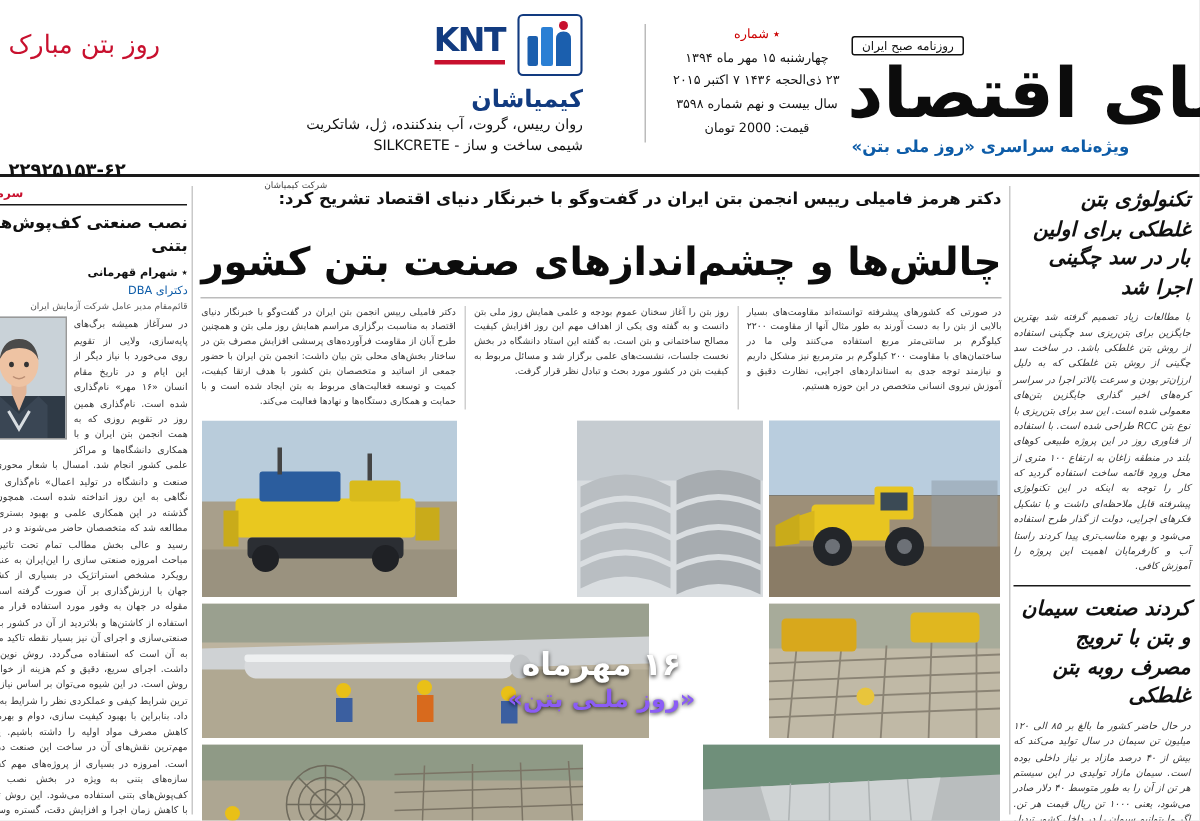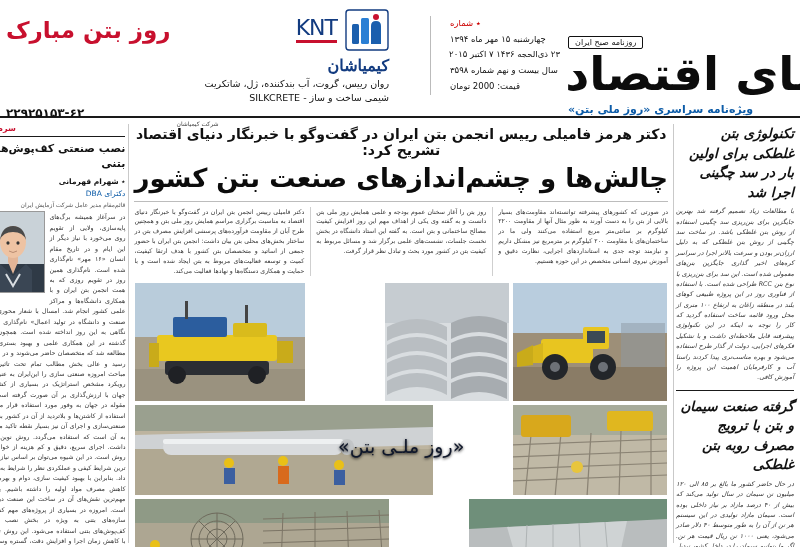--- a/index.html
+++ b/index.html
@@ -18,65 +18,65 @@
 
   
   .masthead{
     position:relative;
     height:118px;
     border-bottom:2px solid #1a1a1a;
     box-sizing:border-box;
   }
   
   .nameplate{
-    position:absolute;top:16px;right:0;width:232px;height:116px;
+    position:absolute;top:4px;right:0;width:232px;height:116px;
     display:flex;flex-direction:column;align-items:flex-end;justify-content:center;
     padding:4px 8px 0 0;box-sizing:border-box;
   }
   .np-top{
     font-size:8px;color:#111;letter-spacing:.5px;margin-bottom:2px;
     border:1px solid #111;padding:1px 6px;border-radius:2px;
   }
   .np-title{
     font-size:46px;font-weight:bold;color:#0c0c0c;line-height:1;
     white-space:nowrap;
     font-family:"DejaVu Sans","Liberation Sans",sans-serif;
     transform:scaleX(1.02);
   }
   .np-sub{
     margin-top:6px;font-size:11px;font-weight:bold;color:#0d5ca8;white-space:nowrap;
   }
 
   
   .mast-info{
     position:absolute;top:16px;right:240px;width:130px;
-    text-align:left;font-size:8.5px;color:#111;line-height:1.85;
+    text-align:center;font-size:8.5px;color:#111;line-height:1.85;
     border-left:1px solid #bbb;padding-left:19px;box-sizing:border-box;
   }
   .mast-info .row{white-space:nowrap;}
   .mast-info .star{color:#c00;}
 
   
   .mast-ad{
     position:absolute;top:4px;left:0;width:395px;height:110px;
     box-sizing:border-box;padding:4px 6px;
     display:flex;flex-direction:column;
   }
   .ad-row1{display:flex;align-items:center;justify-content:space-between;}
   .ad-logo-knt{
-    font-size:22px;font-weight:normal;color:#123b80;letter-spacing:-1px;
+    font-size:22px;font-weight:bold;color:#123b80;letter-spacing:-1px;
     border-bottom:3px solid #c8102e;line-height:1;padding-bottom:1px;
   }
   .ad-headline{
-    font-size:23px;font-weight:bold;color:#c8102e;white-space:nowrap;
+    font-size:17px;font-weight:normal;color:#c8102e;white-space:nowrap;
   }
   .ad-logo-left{
     width:44px;height:44px;position:relative;flex:0 0 44px;
   }
-  .ad-brand{font-size:16px;font-weight:bold;color:#123b80;margin-top:4px;text-align:right;font-family:Liberation Serif, serif;}
+  .ad-brand{font-size:16px;font-weight:bold;color:#123b80;margin-top:4px;text-align:right;}
   .ad-line{font-size:9.5px;color:#111;text-align:right;margin-top:3px;}
   .ad-phone{font-size:12px;font-weight:bold;color:#111;text-align:left;margin-top:3px;letter-spacing:.5px;}
   .ad-small{font-size:6px;color:#444;text-align:center;}
 
   
   .content{
     position:absolute;top:120px;left:0;right:0;bottom:0;
     display:flex;flex-direction:row;
     padding:4px 4px 4px 4px;box-sizing:border-box;
   }
@@ -92,21 +92,21 @@
   }
   .teaser .body{
     font-size:6.4px;line-height:1.62;color:#333;text-align:justify;
     text-align-last:right;
   }
   .rule{height:1px;background:#1a1a1a;margin:7px 0 6px 0;}
   .rule.thin{background:#bcbcbc;}
 
   
   .kicker{
-    font-size:14px;color:#111;text-align:center;margin:2px 0 4px 0;font-weight:bold;
+    font-size:11px;color:#111;text-align:right;margin:2px 0 20px 0;font-weight:bold;
   }
   .lead-title{
     font-size:26px;font-weight:bold;color:#0c0c0c;text-align:center;line-height:1.25;margin:0 0 6px 0;
     white-space:nowrap;
   }
   .lead-cols{
     display:flex;gap:6px;margin-bottom:6px;
   }
   .lead-cols .c{
     flex:1;font-size:6.2px;line-height:1.6;color:#333;text-align:justify;text-align-last:right;
@@ -114,21 +114,21 @@
   .lead-cols .c.sep{border-left:1px solid #cfcfcf;padding-left:5px;}
 
   
   .mosaic{position:relative;height:285px;}
   .ph{position:absolute;overflow:hidden;border:1px solid #fff;box-sizing:border-box;}
   .badge{
     position:absolute;left:50%;top:152px;transform:translateX(-50%);
     text-align:center;z-index:9;
   }
   .badge .b1{font-size:21px;font-weight:bold;color:#ffffff;text-shadow:0 1px 3px rgba(0,0,0,.75);white-space:nowrap;}
-  .badge .b2{font-size:19px;font-weight:normal;color:#0f172a;text-shadow:0 1px 3px rgba(0,0,0,.8);white-space:nowrap;margin-top:1px;}
+  .badge .b2{font-size:16px;font-weight:bold;color:#8b5cf6;text-shadow:0 1px 3px rgba(0,0,0,.8);white-space:nowrap;margin-top:1px;}
 
   
   .sec-label{
     font-size:8px;color:#c8102e;text-align:left;font-weight:bold;margin-bottom:3px;
   }
   .left-title{
     font-size:11px;font-weight:bold;color:#111;text-align:right;line-height:1.4;margin:0 0 4px 0;
   }
   .byline{font-size:7.5px;color:#111;text-align:right;line-height:1.6;}
   .byline .nm{font-weight:bold;}
@@ -194,21 +194,21 @@
     <div class="col-right">
 
       <div class="teaser">
         <h3>تکنولوژی بتن غلطکی برای اولین بار در سد چگینی اجرا شد</h3>
         <div class="body">با مطالعات زیاد تصمیم گرفته شد بهترین جایگزین برای بتن‌ریزی سد چگینی استفاده از روش بتن غلطکی باشد. در ساخت سد چگینی از روش بتن غلطکی که به دلیل ارزان‌تر بودن و سرعت بالاتر اجرا در سراسر کره‌های اخیر گذاری جایگزین بتن‌های معمولی شده است. این سد برای بتن‌ریزی با نوع بتن RCC طراحی شده است. با استفاده از فناوری روز در این پروژه طبیعی کوهای بلند در منطقه زاغان به ارتفاع ۱۰۰ متری از محل ورود قائمه ساخت استفاده گردید که کار را توجه به اینکه در این تکنولوژی پیشرفته قابل ملاحظه‌ای داشت و با تشکیل فکرهای اجرایی، دولت از گذار طرح استفاده می‌شود و بهره مناسب‌تری پیدا کردند راستا آب و کارفرمایان اهمیت این پروژه را آموزش کافی.</div>
       </div>
 
       <div class="rule"></div>
 
       <div class="teaser">
-        <h3>گرفته صنعت سیمان و بتن با ترویج مصرف روبه بتن غلطکی</h3>
+        <h3>کردند صنعت سیمان و بتن با ترویج مصرف روبه بتن غلطکی</h3>
         <div class="body">در حال حاضر کشور ما بالغ بر ۸۵ الی ۱۲۰ میلیون تن سیمان در سال تولید می‌کند که بیش از ۴۰ درصد مازاد بر نیاز داخلی بوده است. سیمان مازاد تولیدی در این سیستم هر تن از آن را به طور متوسط ۴۰ دلار صادر می‌شود، یعنی ۱۰۰۰ تن ریال قیمت هر تن. اگر ما بتوانیم سیمان را در داخل کشور تبدیل به بتن تولیدی مصرف و بتن غلطکی استفاده کنیم از ۳۰ میلیون تن خود با میلیون تن خام بنزینی که مصارف ساخت سازنده‌های مختلف ساخت‌وساز می‌شود، استفاده کنیم. می‌بینیم که با ۹ میلیارد دلار سالانه ارزش افزوده باعث می‌شود. در کشور سازنده می‌تواند حاصل شود. ضروری است تا سازندگان و پیمانکاران عوامل اصلی به ذکر است که از ۲/۱ حاکی هر مازاد.</div>
       </div>
     </div>
 
     <div class="col-main">
       <div class="kicker">دکتر هرمز فامیلی رییس انجمن بتن ایران در گفت‌وگو با خبرنگار دنیای اقتصاد تشریح کرد:</div>
       <div class="lead-title">چالش‌ها و چشم‌اندازهای صنعت بتن کشور</div>
       <div class="rule thin" style="margin:3px 0 5px 0;"></div>
 
       <div class="lead-cols">
@@ -361,20 +361,21 @@
                 <path d="M182 13 L182 69"></path>
                 <path d="M214 12 L216 69"></path>
                 <path d="M246 11 L250 69"></path>
             </g>
             <circle cx="22" cy="46" r="5" fill="#e9c017"></circle>
             <rect x="17" y="51" width="11" height="16" fill="#3b5fa0"></rect>
           </svg>
         </div>
 
         <div class="badge">
+          <div class="b1">۱۶ مهرماه</div>
           <div class="b2">«روز ملـی بتن»</div>
         </div>
       </div>
     </div>
 
     <div class="col-left">
       <div class="sec-label">سرمقاله</div>
       <div class="rule" style="margin:0 0 4px 0;"></div>
       <div class="left-title">نصب صنعتی کف‌پوش‌های بتنی</div>
 

